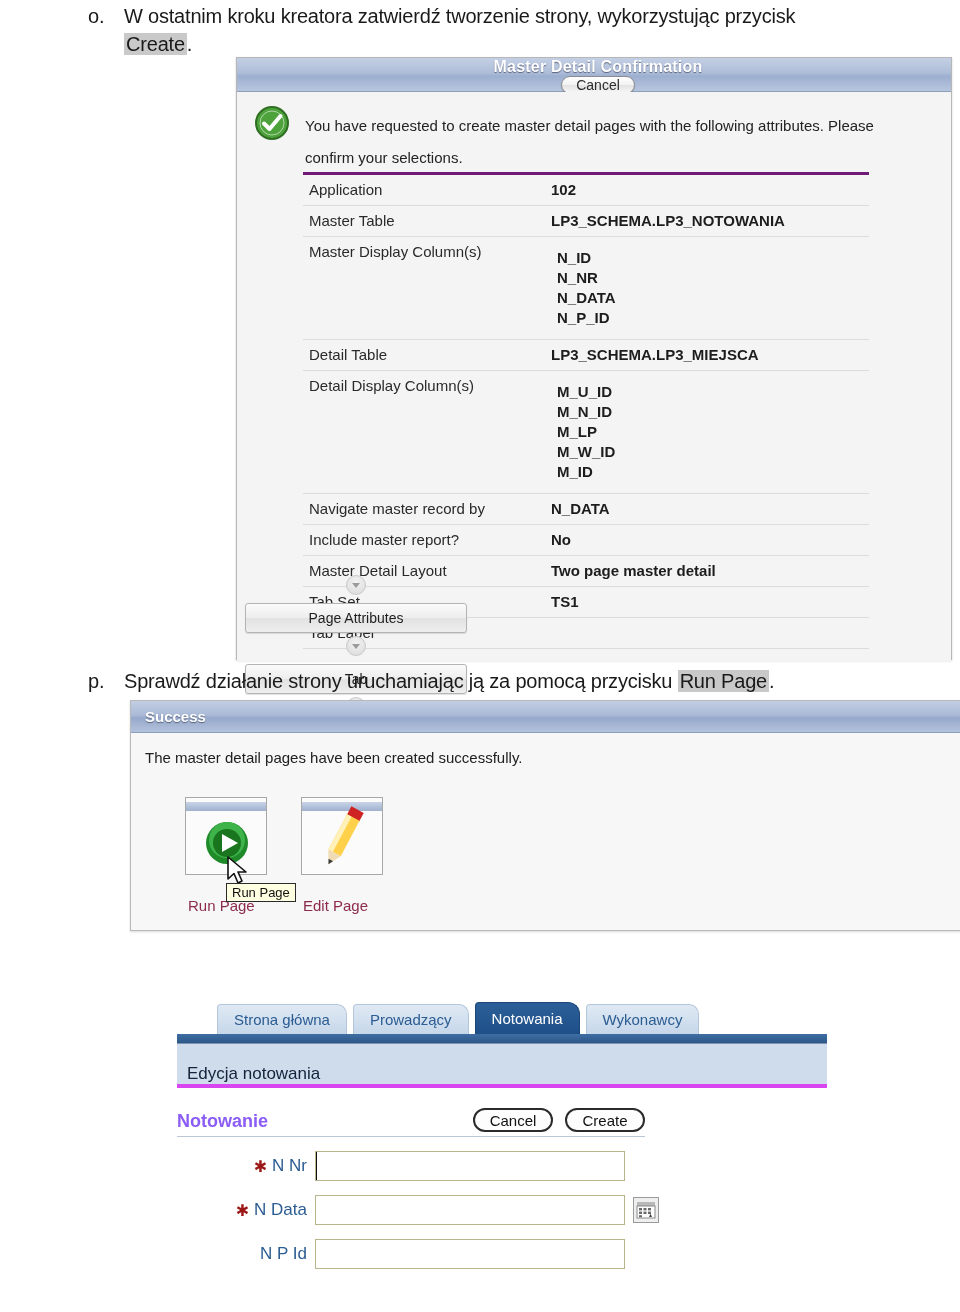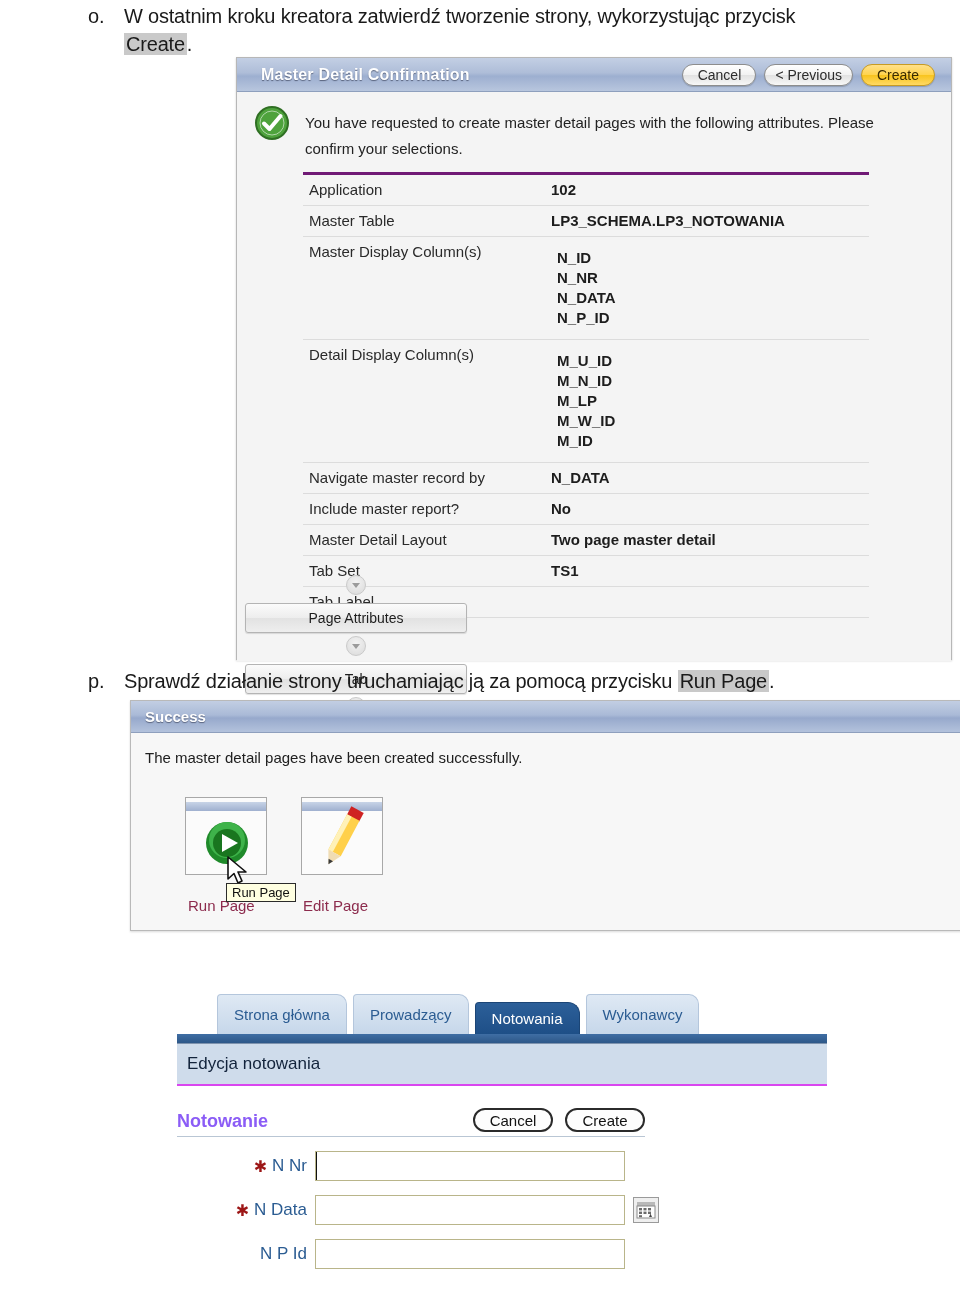--- a/index.html
+++ b/index.html
@@ -19,35 +19,35 @@
   #para-o .cont{display:block;margin-left:36px;}
   #para-p{left:88px;top:667px;width:860px;white-space:nowrap;}
   #para-q{left:88px;top:941px;width:860px;white-space:nowrap;}
 
   
   #wizard{position:absolute;left:236px;top:57px;width:716px;height:603px;
     background:#f3f3f3;border:1px solid #b7b7b7;box-sizing:border-box;
     box-shadow:0 1px 2px rgba(0,0,0,.18);}
   #wizard-titlebar{height:33px;
     background:linear-gradient(180deg,#c3cfe4 0%,#aebdd8 45%,#9dafd0 55%,#b8c6de 100%);
-    border-bottom:1px solid #8e9fbd;display:flex;align-items:center;padding:0 16px;}
+    border-bottom:1px solid #8e9fbd;display:flex;align-items:center;padding:0 4px;flex-direction:column;}
   #wizard-title{color:#ffffff;font-size:16px;font-weight:bold;
     text-shadow:0 1px 1px rgba(80,90,115,.9);flex:1;padding-left:8px;letter-spacing:.2px;}
   .tb-btn{height:22px;min-width:74px;border-radius:11px;border:1px solid #8d8d8d;
     background:linear-gradient(180deg,#ffffff 0%,#f2f2f2 48%,#e2e2e2 52%,#f7f7f7 100%);
     font-size:14px;color:#2c2c2c;display:flex;align-items:center;justify-content:center;
     margin-left:8px;box-shadow:0 1px 1px rgba(0,0,0,.18);padding:0 10px;box-sizing:border-box;}
   .tb-btn.primary{border-color:#c79b23;
     background:linear-gradient(180deg,#ffe08a 0%,#ffd44f 48%,#f8c41f 52%,#ffd964 100%);
     color:#3a2c00;}
 
   #wizard-body{position:relative;height:569px;background:#f4f4f4;}
 
   #confirm-msg{position:absolute;left:68px;top:18px;width:620px;font-size:15px;
-    color:#232323;line-height:26px;}
+    color:#232323;line-height:32px;}
   #check-icon{position:absolute;left:16px;top:12px;width:38px;height:38px;}
 
   
   #attr-table{position:absolute;left:66px;top:80px;width:566px;border-collapse:collapse;}
   #attr-table td{font-size:15px;color:#1d1d1d;padding:5px 6px;vertical-align:top;
     border-bottom:1px solid #dcdcdc;background:#f4f4f4;line-height:20px;}
   #attr-table td.k{width:230px;color:#2a2a2a;}
   #attr-table td.v{font-weight:bold;}
   #attr-table tr:first-child td{border-top:3px solid #701a75;margin-top:8px;}
   .vlist{margin:6px;padding:0;list-style:none;}
@@ -92,30 +92,30 @@
   .icon-label{position:absolute;font-size:15px;color:#8c2b4d;}
   #label-run{left:57px;top:196px;}
   #label-edit{left:172px;top:196px;}
   #tooltip-runpage{position:absolute;left:95px;top:182px;background:#ffffe1;
     border:1px solid #2b2b2b;font-size:13px;color:#111;padding:1px 5px;z-index:6;}
   #cursor-arrow{position:absolute;left:95px;top:155px;z-index:5;}
 
   
   #app-area{position:absolute;left:177px;top:998px;width:650px;}
   #tabstrip{position:relative;height:36px;display:flex;align-items:flex-end;padding-left:40px;}
-  .apptab{height:40px;padding:0 16px;display:flex;align-items:center;justify-content:center;
+  .apptab{height:30px;padding:0 16px;display:flex;align-items:center;justify-content:center;
     font-size:15px;color:#2b5c92;background:linear-gradient(180deg,#dfe9f4,#c6d7ea);
     border:1px solid #b4c6dc;border-bottom:none;border-radius:4px 10px 0 0;margin-right:6px;
     box-sizing:border-box;}
   .apptab.active{background:linear-gradient(180deg,#2c5f99,#1e4f87);color:#ffffff;
     border-color:#1b4576;font-weight:normal;border-radius:4px 12px 0 0;height:32px;}
   #tabbar-rule{height:9px;background:linear-gradient(180deg,#3f6ea4,#2d5788);
     border-bottom:1px solid #7e93ae;}
-  #breadcrumb-bar{height:40px;background:#cfdceb;display:flex;align-items:center;
-    padding-left:10px;border-bottom:2px solid #d946ef;}
+  #breadcrumb-bar{height:40px;background:#cfdceb;display:flex;align-items:flex-end;
+    padding-left:10px;border-bottom:4px solid #d946ef;}
   #breadcrumb-bar span{font-size:17px;color:#12233b;}
 
   #form-region{position:absolute;left:0;top:110px;width:500px;}
   #form-head{display:flex;align-items:flex-end;border-bottom:1px solid #b9c6d4;
     padding-bottom:4px;width:468px;}
   #form-title{font-size:18px;color:#8b5cf6;font-weight:bold;flex:1;}
   .fbtn{height:24px;min-width:80px;border:2px solid #2b2b2b;border-radius:12px;background:#fdfdfd;
     font-size:15px;color:#111;display:flex;align-items:center;justify-content:center;
     margin-left:12px;box-sizing:border-box;padding:0 10px;}
   .frow{display:flex;align-items:center;margin-top:14px;}
@@ -169,20 +169,24 @@
             <tr>
               <td class="k">Master Display Column(s)</td>
               <td class="v">
                 <ul class="vlist">
                   <li>N_ID</li>
                   <li>N_NR</li>
                   <li>N_DATA</li>
                   <li>N_P_ID</li>
                 </ul>
               </td>
+            </tr>
+            <tr>
+              <td class="k">Detail Table</td>
+              <td class="v">LP3_SCHEMA.LP3_MIEJSCA</td>
             </tr>
             <tr>
               <td class="k">Detail Display Column(s)</td>
               <td class="v">
                 <ul class="vlist">
                   <li>M_U_ID</li>
                   <li>M_N_ID</li>
                   <li>M_LP</li>
                   <li>M_W_ID</li>
                   <li>M_ID</li>

